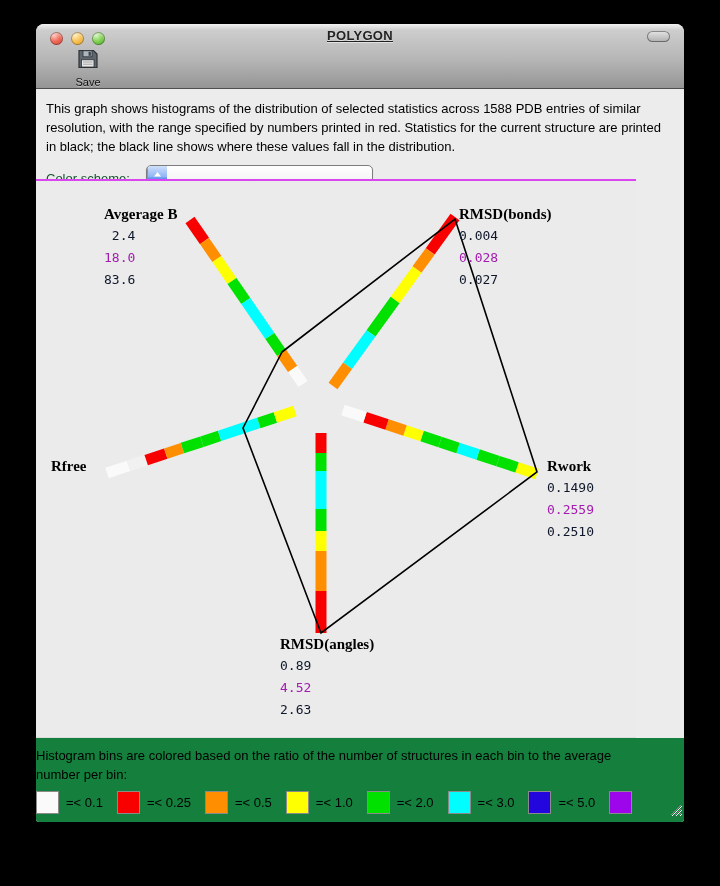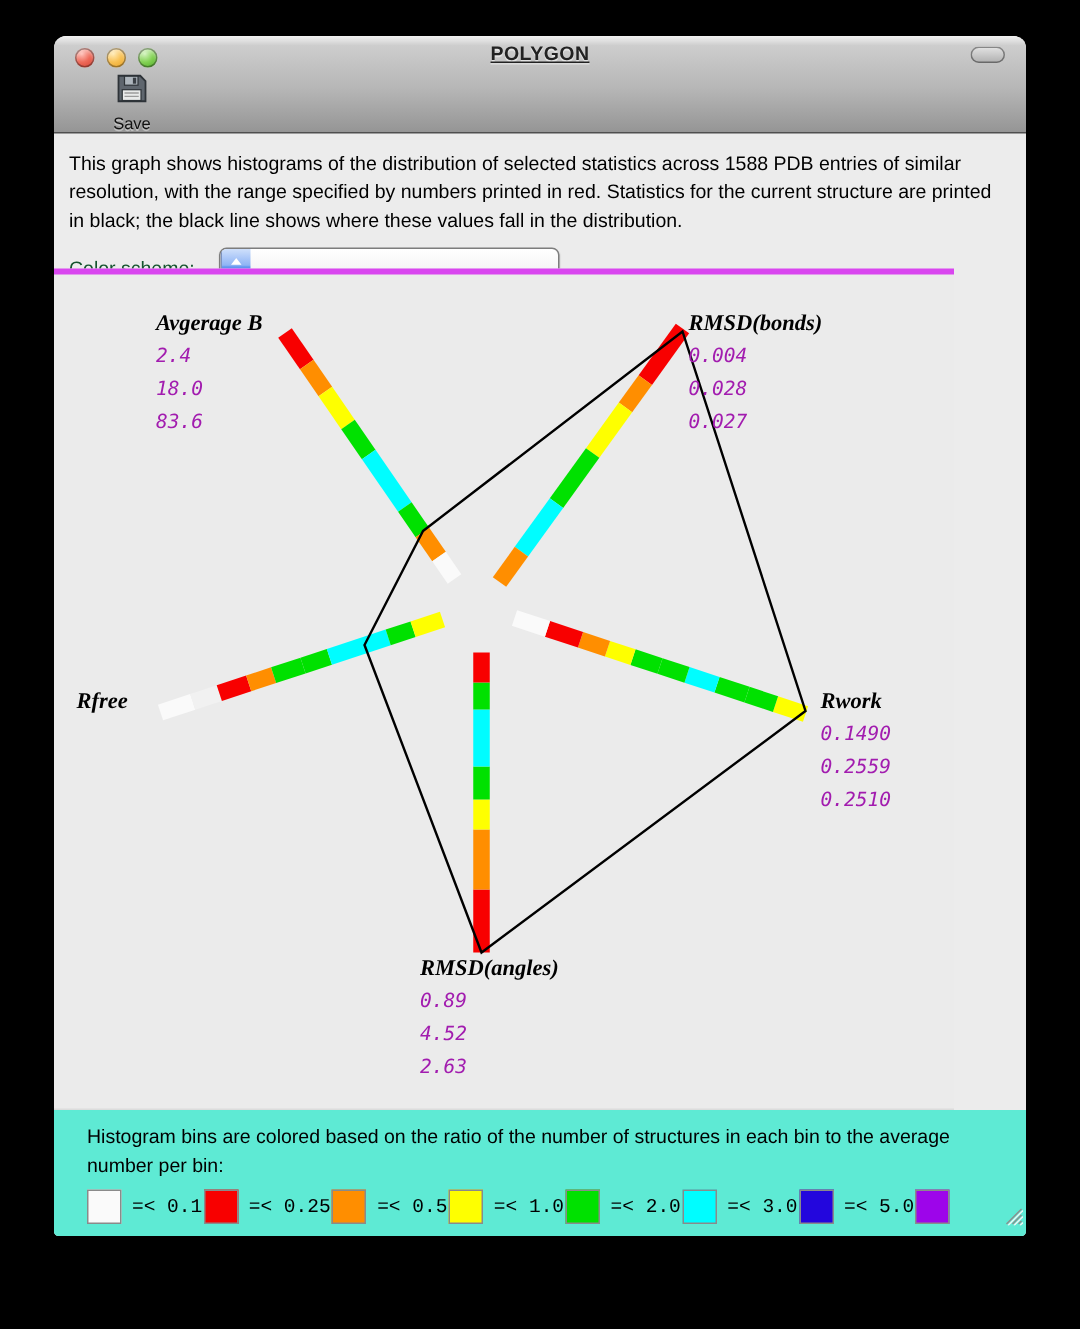--- a/index.html
+++ b/index.html
@@ -31,31 +31,31 @@
   .desc{width:628px;font-size:13px;line-height:19px;color:#000;}
   .scheme-row{margin-top:9px;display:flex;align-items:center;}
   .scheme-label{font-size:13px;color:#14532d;}
   .popup{margin-left:16px;width:225px;height:24px;display:flex;align-items:stretch;border:1px solid #7d7d7d;
     border-radius:5px;background:linear-gradient(#ffffff,#ededed);box-shadow:0 1px 1px rgba(0,0,0,.25);overflow:hidden;}
   .popup-text{flex:1;font-size:13px;color:#000;display:flex;align-items:center;padding-left:9px;}
   .popup-cap{width:19px;background:linear-gradient(180deg,#cfe0fb 0%,#8fb4f5 45%,#6094ef 50%,#8ab4f7 100%);
     border-left:1px solid #7d93c0;display:flex;align-items:center;justify-content:center;}
 
   
-  .plot{position:relative;width:600px;height:556px;background:#ebebeb;border-top:4px solid #d946ef;border-bottom:1px solid #dcdcdc;font-style:italic;}
+  .plot{position:relative;width:600px;height:556px;background:#ebebeb;border-top:2px solid #d946ef;border-bottom:1px solid #dcdcdc;}
   .plot svg{position:absolute;left:0;top:0;}
   .axis-name{position:absolute;font-family:"Liberation Serif",serif;font-weight:bold;font-size:15px;color:#000;white-space:nowrap;}
   .axis-values{position:absolute;font-family:"DejaVu Sans Mono",monospace;font-size:13px;line-height:22px;white-space:nowrap;}
-  .axis-values .red{color:#a21caf;}
+  .axis-values .red{color:#0f172a;text-align:right;}
   .axis-values .black{color:#a21caf;}
 
   
-  .legend{position:relative;padding:8px 10px 10px 22px;background:#5eead4;height:84px;box-sizing:border-box;}
+  .legend{position:relative;padding:8px 10px 10px 0;background:#15803d;height:84px;box-sizing:border-box;}
   .legend-text{width:620px;font-size:13px;line-height:19px;color:#000;}
-  .bins{margin-top:7px;display:flex;align-items:center;column-gap:1px;font-family:Liberation Mono, monospace;}
+  .bins{margin-top:7px;display:flex;align-items:center;column-gap:14px;}
   .bin{display:flex;align-items:center;gap:7px;}
   .swatch{width:21px;height:21px;border:1px solid #8a8a8a;box-sizing:content-box;display:inline-block;}
   .bin-label{font-size:13px;color:#000;}
   .grip{position:absolute;right:2px;bottom:2px;}
 </style>
 </head>
 <body>
 
 <div class="window">
 

